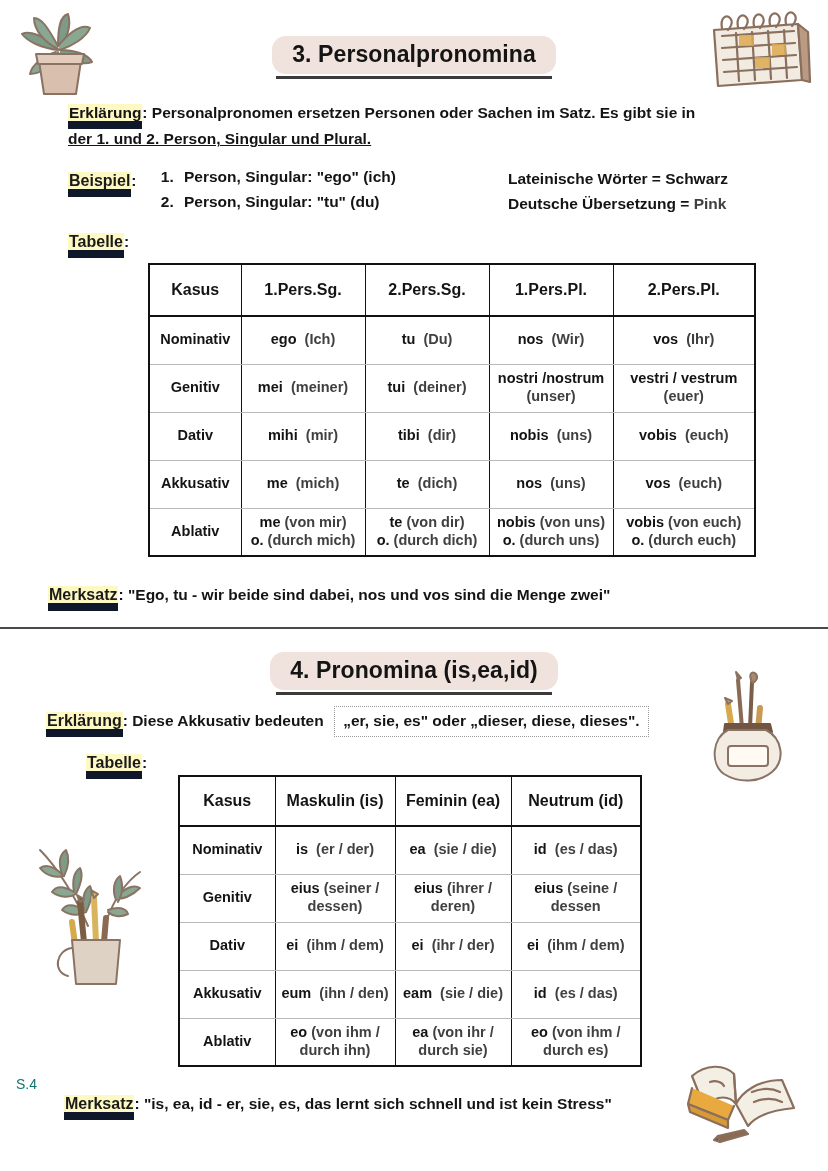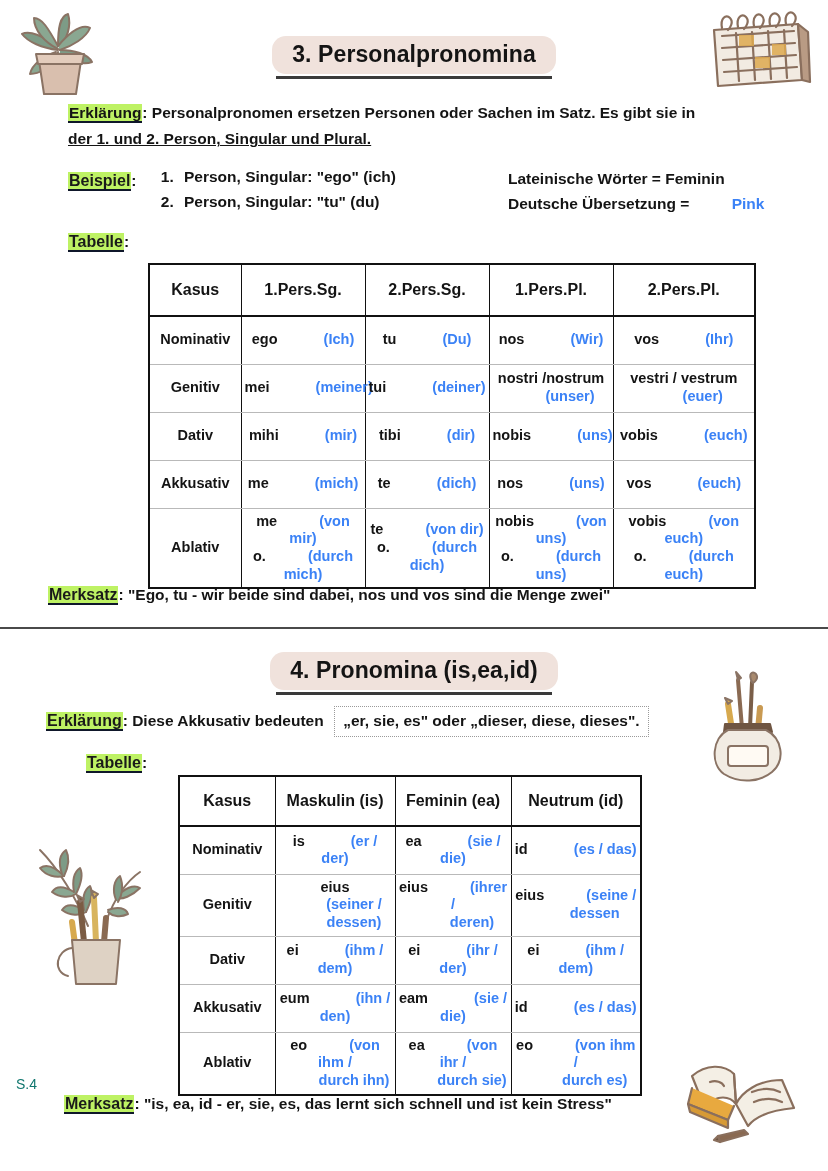--- a/index.html
+++ b/index.html
@@ -38,29 +38,29 @@
     position: relative;
   }
   .title-rule {
     height: 3px;
     background: #3a3a3a;
     margin: 2px auto 0 auto;
   }
 
   
   .hl {
-    background: #bef264;
-    border-bottom: 2px solid #0f172a;
+    background: #fef9c3;
+    border-bottom: 8px solid #0f172a;
     padding: 0 1px;
     font-weight: bold;
     text-align: center;
   }
   .body-line { font-size: 15.5px; font-weight: bold; color: #141414; }
 
-  .pink { color: #3b82f6; margin-left: 38px; }
+  .pink { color: #404040; }
 
   
   table.grid {
     border-collapse: collapse;
     border: 2.5px solid #111;
     background: #fff;
     table-layout: fixed;
   }
   table.grid td, table.grid th {
     border-left: 1.6px solid #111;
@@ -238,21 +238,21 @@
   <div style="position:absolute; left:68px; top:172px;">
     <span class="hl">Beispiel</span><span class="body-line">:</span>
   </div>
 
   <ol class="examples" style="position:absolute; left:158px; top:168px; width:330px;">
     <li>Person, Singular: "ego" (ich)</li>
     <li>Person, Singular: "tu" (du)</li>
   </ol>
 
   <div style="position:absolute; left:508px; top:170px;">
-    <div class="body-line" style="margin-bottom:7px;">Lateinische Wörter = Feminin</div>
+    <div class="body-line" style="margin-bottom:7px;">Lateinische Wörter = Schwarz</div>
     <div class="body-line">
       <span>Deutsche Übersetzung = </span><span class="pink">Pink</span>
     </div>
   </div>
 
   <div style="position:absolute; left:68px; top:233px;">
     <span class="hl">Tabelle</span><span class="body-line">:</span>
   </div>
 
   <div class="t1-wrap">

